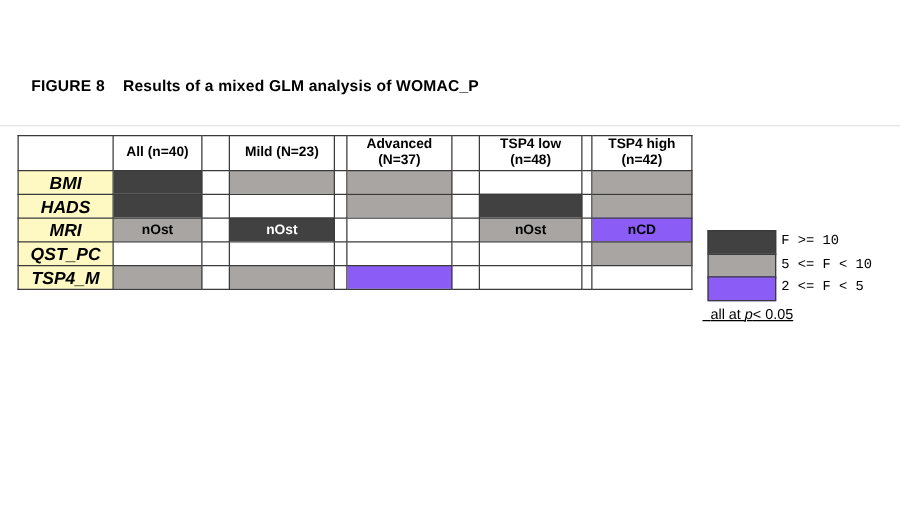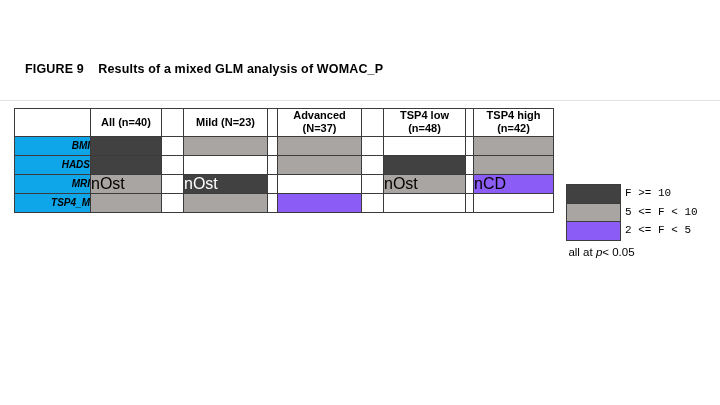--- a/index.html
+++ b/index.html
@@ -65,35 +65,35 @@
     font-weight: bold;
     line-height: 1.22;
     background: #ffffff;
   }
   tr.header-row td.corner-cell {
     background: #ffffff;
   }
 
   
   td.row-label {
-    text-align: right;
+    text-align: center;
     vertical-align: middle;
-    font-size: 10px;
+    font-size: 14px;
     font-weight: bold;
     font-style: italic;
-    background: #0ea5e9;
+    background: #fef9c3;
     white-space: nowrap;
   }
 
   
   td.data-cell {
-    text-align: left;
+    text-align: center;
     vertical-align: middle;
-    font-size: 16px;
-    font-weight: normal;
+    font-size: 11px;
+    font-weight: bold;
     white-space: nowrap;
   }
 
   
   .fill-none  { background: #ffffff; }
   .fill-light { background: #8b5cf6; }
   .fill-mid   { background: #a8a5a2; }
   .fill-dark  { background: #414141; }
 
   .text-on-dark { color: #ffffff; }
@@ -123,29 +123,30 @@
     display: flex;
     align-items: center;
     white-space: nowrap;
   }
   #legend-note {
     position: absolute;
     left: 562px;
     top: 234px;
     font-size: 11.5px;
     white-space: pre;
+    text-decoration: underline;
   }
   #legend-note .ital {
     font-style: italic;
   }
 </style>
 </head>
 <body>
 
-<div id="figure-title">FIGURE 9    Results of a mixed GLM analysis of WOMAC_P</div>
+<div id="figure-title">FIGURE 8    Results of a mixed GLM analysis of WOMAC_P</div>
 
 <div id="top-rule"></div>
 
 <table id="grid-table">
   <colgroup>
     <col style="width:76px">
     <col style="width:71px">
     <col style="width:22px">
     <col style="width:84px">
     <col style="width:10px">
@@ -198,20 +199,32 @@
         <td class="gutter"></td>
         <td class="data-cell fill-dark text-on-dark">nOst</td>
         <td class="gutter"></td>
         <td class="data-cell fill-none text-on-light"></td>
         <td class="gutter"></td>
         <td class="data-cell fill-mid text-on-light">nOst</td>
         <td class="gutter"></td>
         <td class="data-cell fill-light text-on-light">nCD</td>
       </tr>
       <tr>
+        <td class="row-label">QST_PC</td>
+        <td class="data-cell fill-none text-on-light"></td>
+        <td class="gutter"></td>
+        <td class="data-cell fill-none text-on-light"></td>
+        <td class="gutter"></td>
+        <td class="data-cell fill-none text-on-light"></td>
+        <td class="gutter"></td>
+        <td class="data-cell fill-none text-on-light"></td>
+        <td class="gutter"></td>
+        <td class="data-cell fill-mid text-on-light"></td>
+      </tr>
+      <tr>
         <td class="row-label">TSP4_M</td>
         <td class="data-cell fill-mid text-on-light"></td>
         <td class="gutter"></td>
         <td class="data-cell fill-mid text-on-light"></td>
         <td class="gutter"></td>
         <td class="data-cell fill-light text-on-light"></td>
         <td class="gutter"></td>
         <td class="data-cell fill-none text-on-light"></td>
         <td class="gutter"></td>
         <td class="data-cell fill-none text-on-light"></td>

